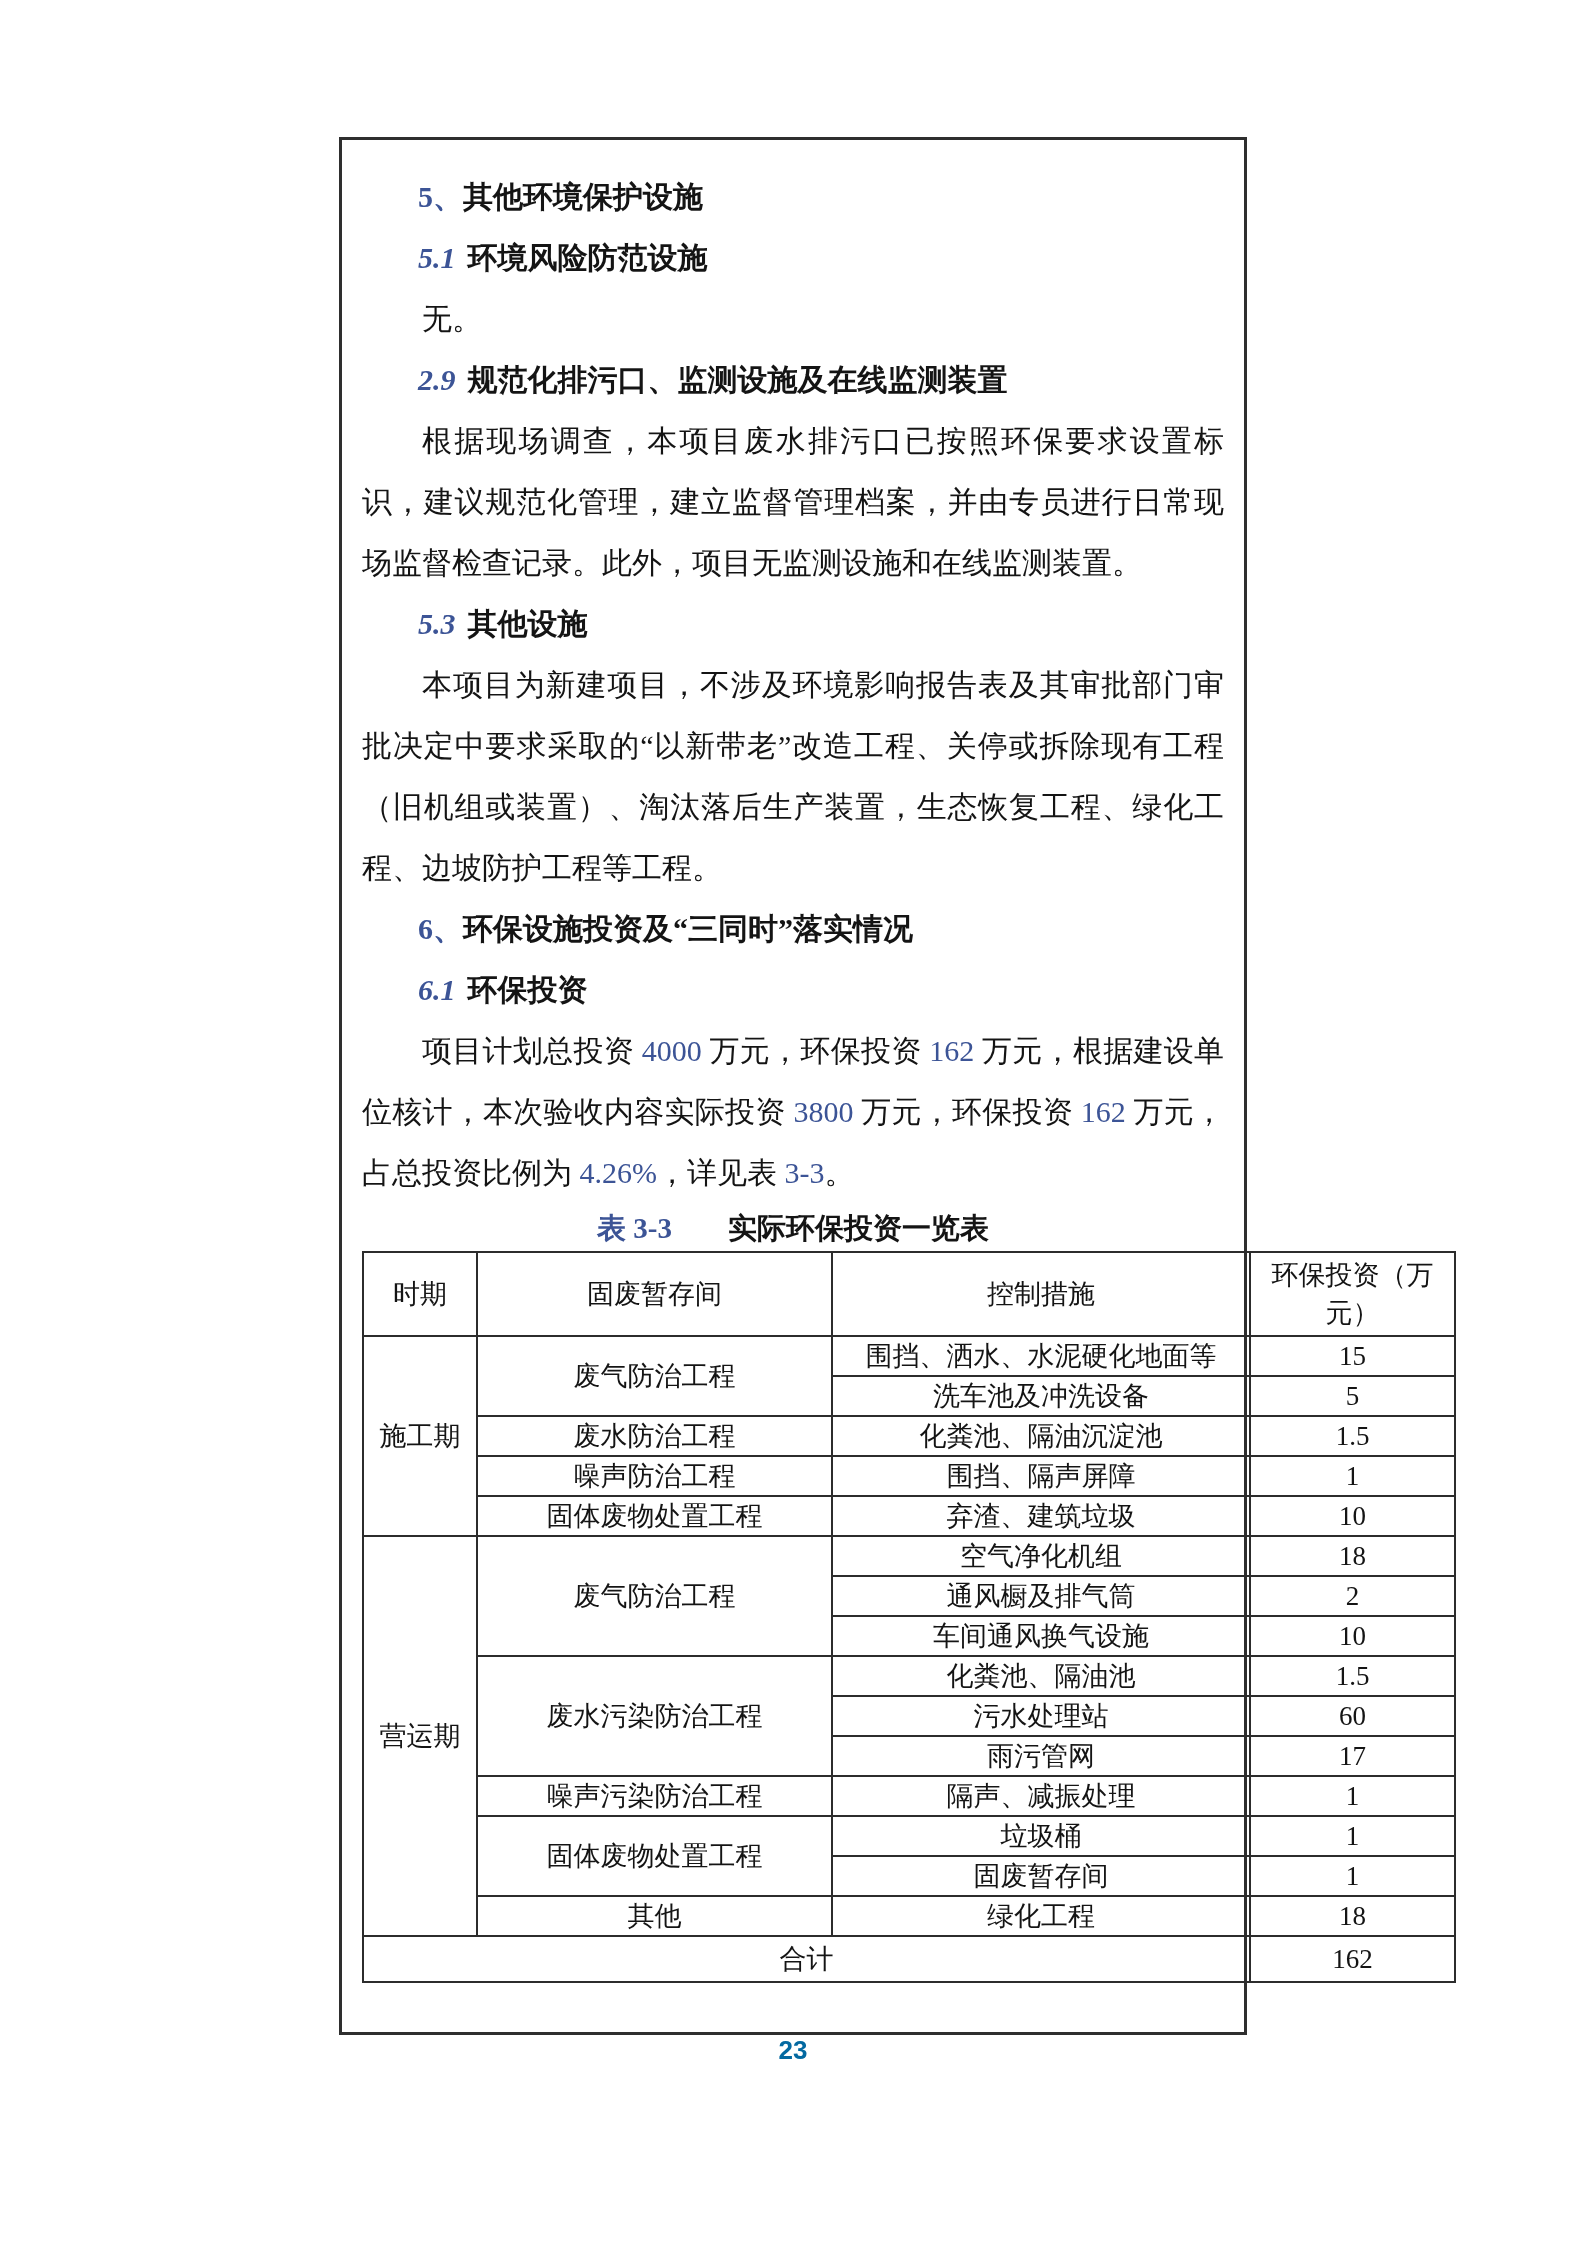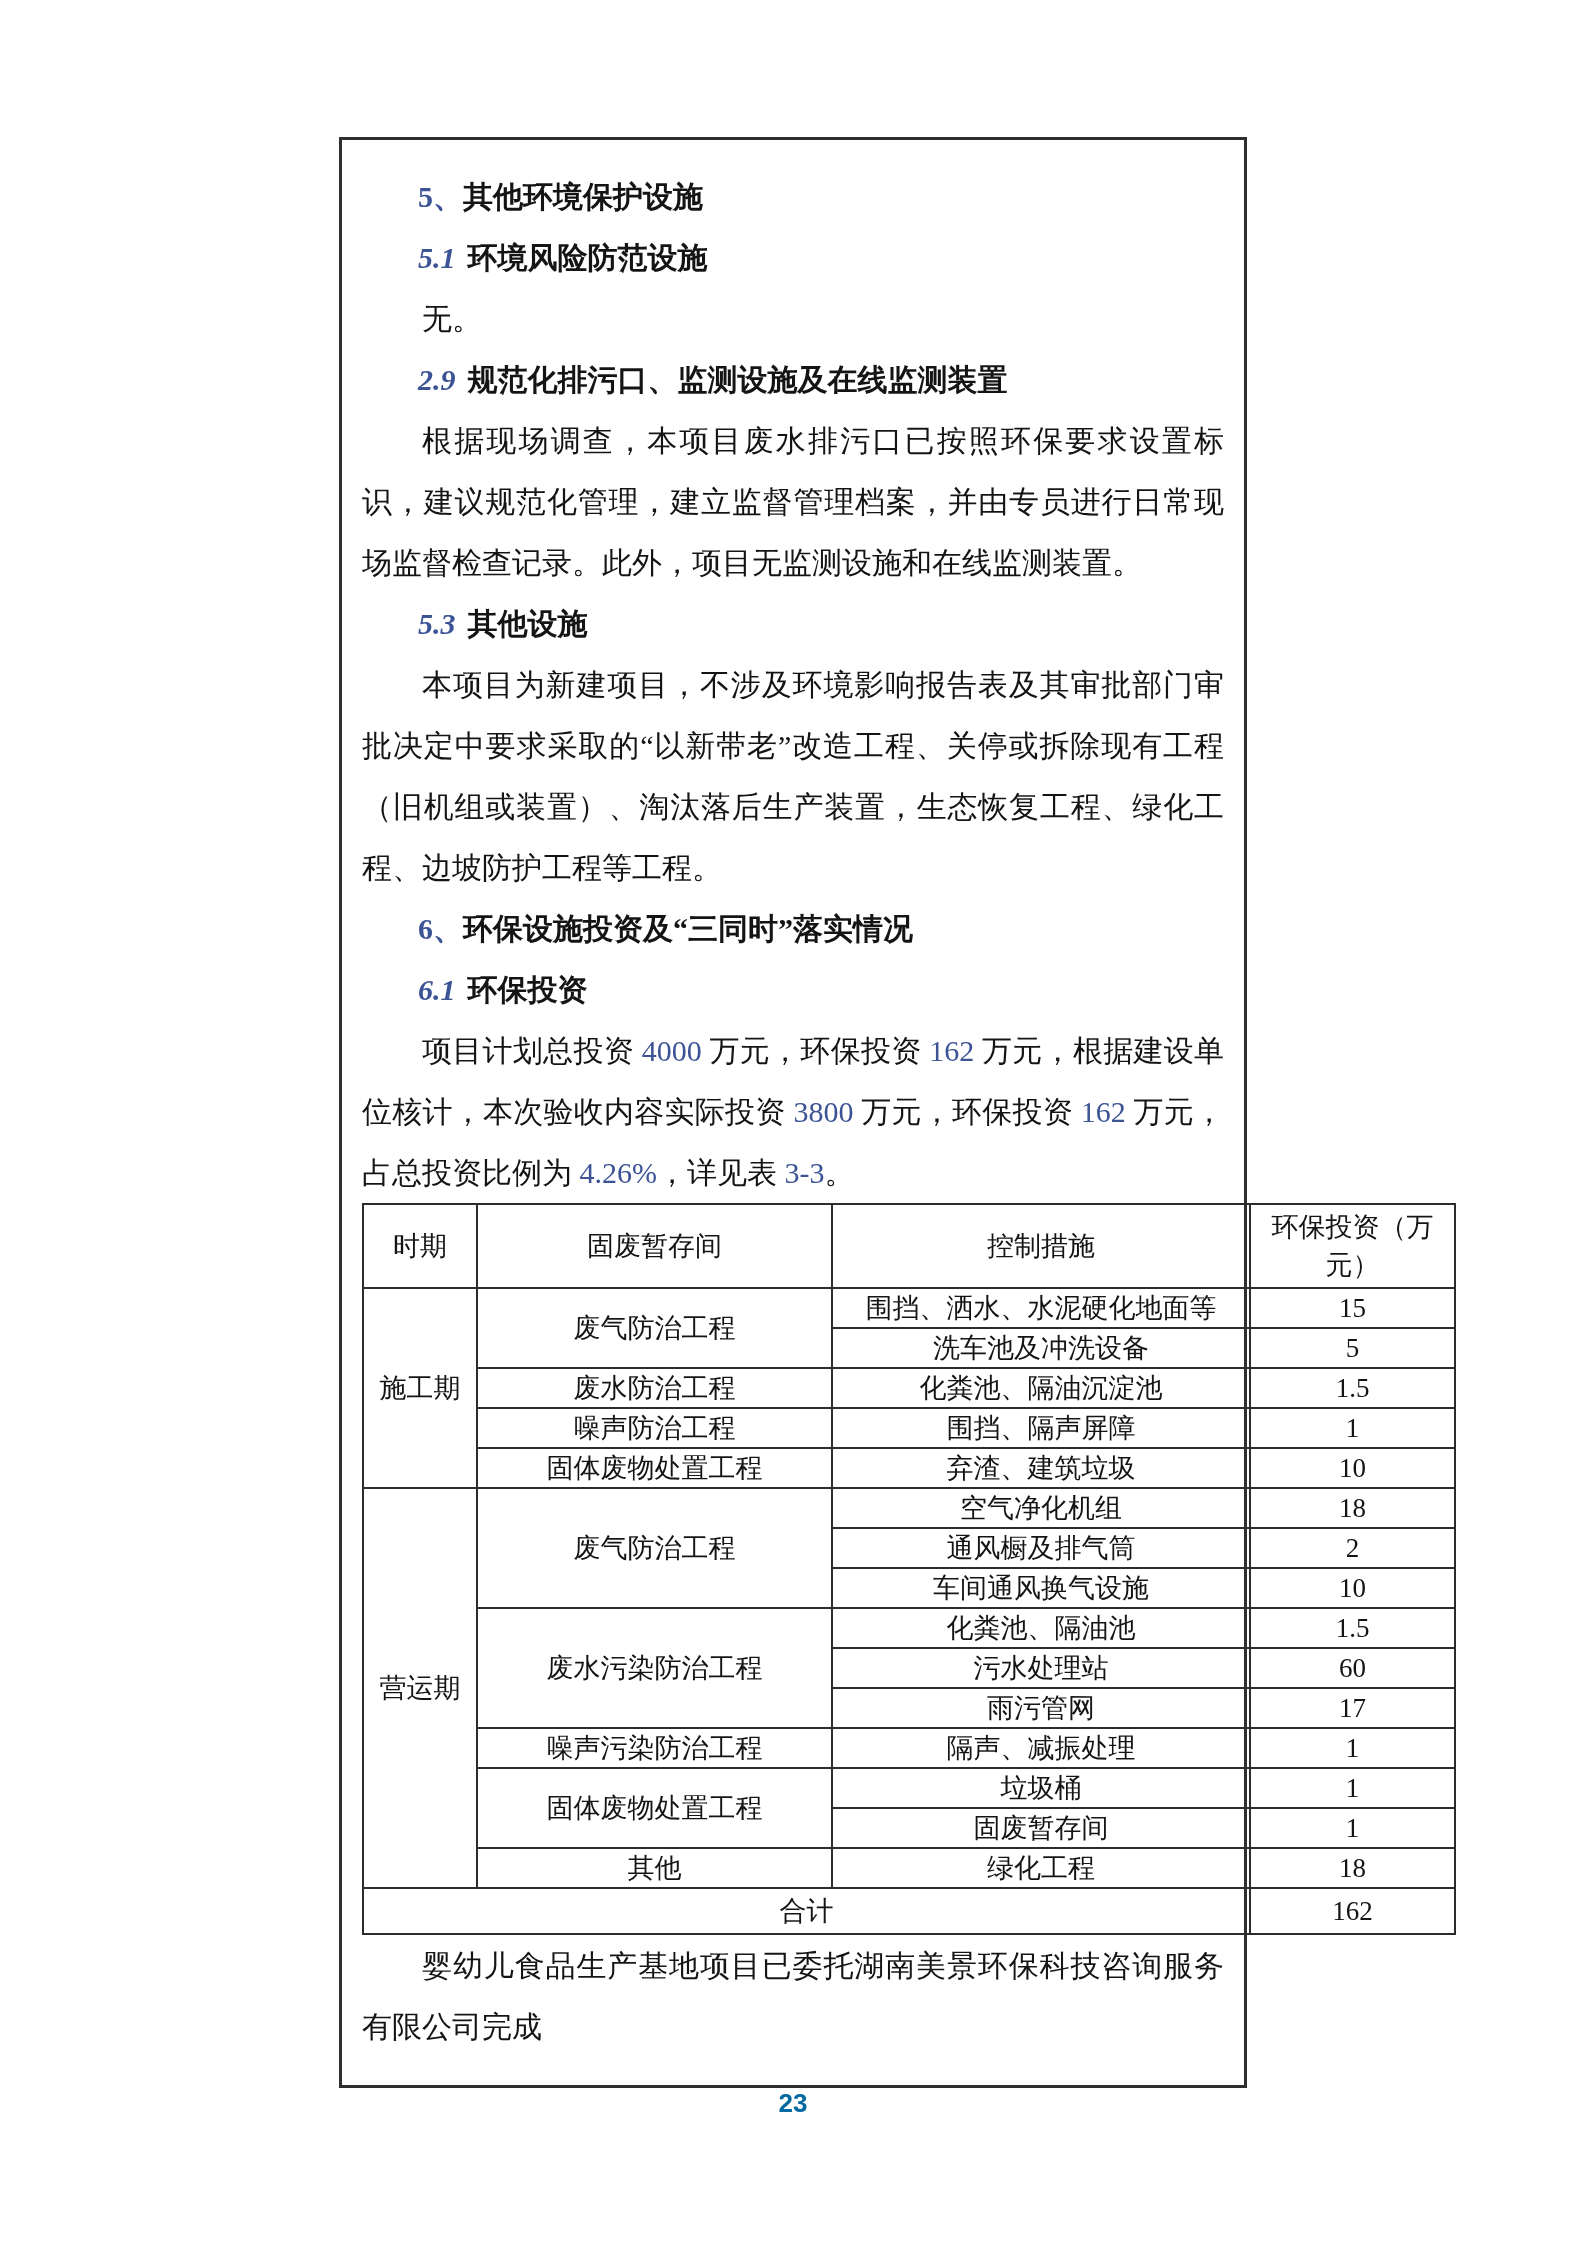--- a/index.html
+++ b/index.html
@@ -107,20 +107,24 @@
   <div class="h"><span class="hnum sp">5.3</span><span>其他设施</span></div>
 
   <p class="body-par">本项目为新建项目，不涉及环境影响报告表及其审批部门审批决定中要求采取的“以新带老”改造工程、关停或拆除现有工程（旧机组或装置）、淘汰落后生产装置，生态恢复工程、绿化工程、边坡防护工程等工程。</p>
 
   <div class="h"><span class="hnum">6、</span><span>环保设施投资及“三同时”落实情况</span></div>
 
   <div class="h"><span class="hnum sp">6.1</span><span>环保投资</span></div>
 
   <p class="body-par"><span>项目计划总投资 </span><span class="num">4000</span><span> 万元，环保投资 </span><span class="num">162</span><span> 万元，根据建设单位核计，本次验收内容实际投资 </span><span class="num">3800</span><span> 万元，环保投资 </span><span class="num">162</span><span> 万元，占总投资比例为 </span><span class="num">4.26%</span><span>，详见表 </span><span class="num">3-3</span><span>。</span></p>
 
+  <div class="tbl-caption">
+    <span class="cap-label">表 3-3</span>
+    <span class="cap-title">实际环保投资一览表</span>
+  </div>
 
   <table class="inv-table">
     <colgroup>
         <col class="c1">
         <col class="c2">
         <col class="c3">
         <col class="c4">
       </colgroup>
     <tbody>
         <tr>
@@ -201,17 +205,16 @@
       <td>18</td>
     </tr>
     <tr class="total-row">
       <td colspan="3">合计</td>
       <td>162</td>
     </tr>
   </tbody>
     </table>
 
 
-  <p class="body-par">婴幼儿食品生产基地项目已委托湖南美景环保科技咨询服务有限公司完成</p>
 
 </div>
 
 <div class="page-num">23</div>
 
 </body></html>

